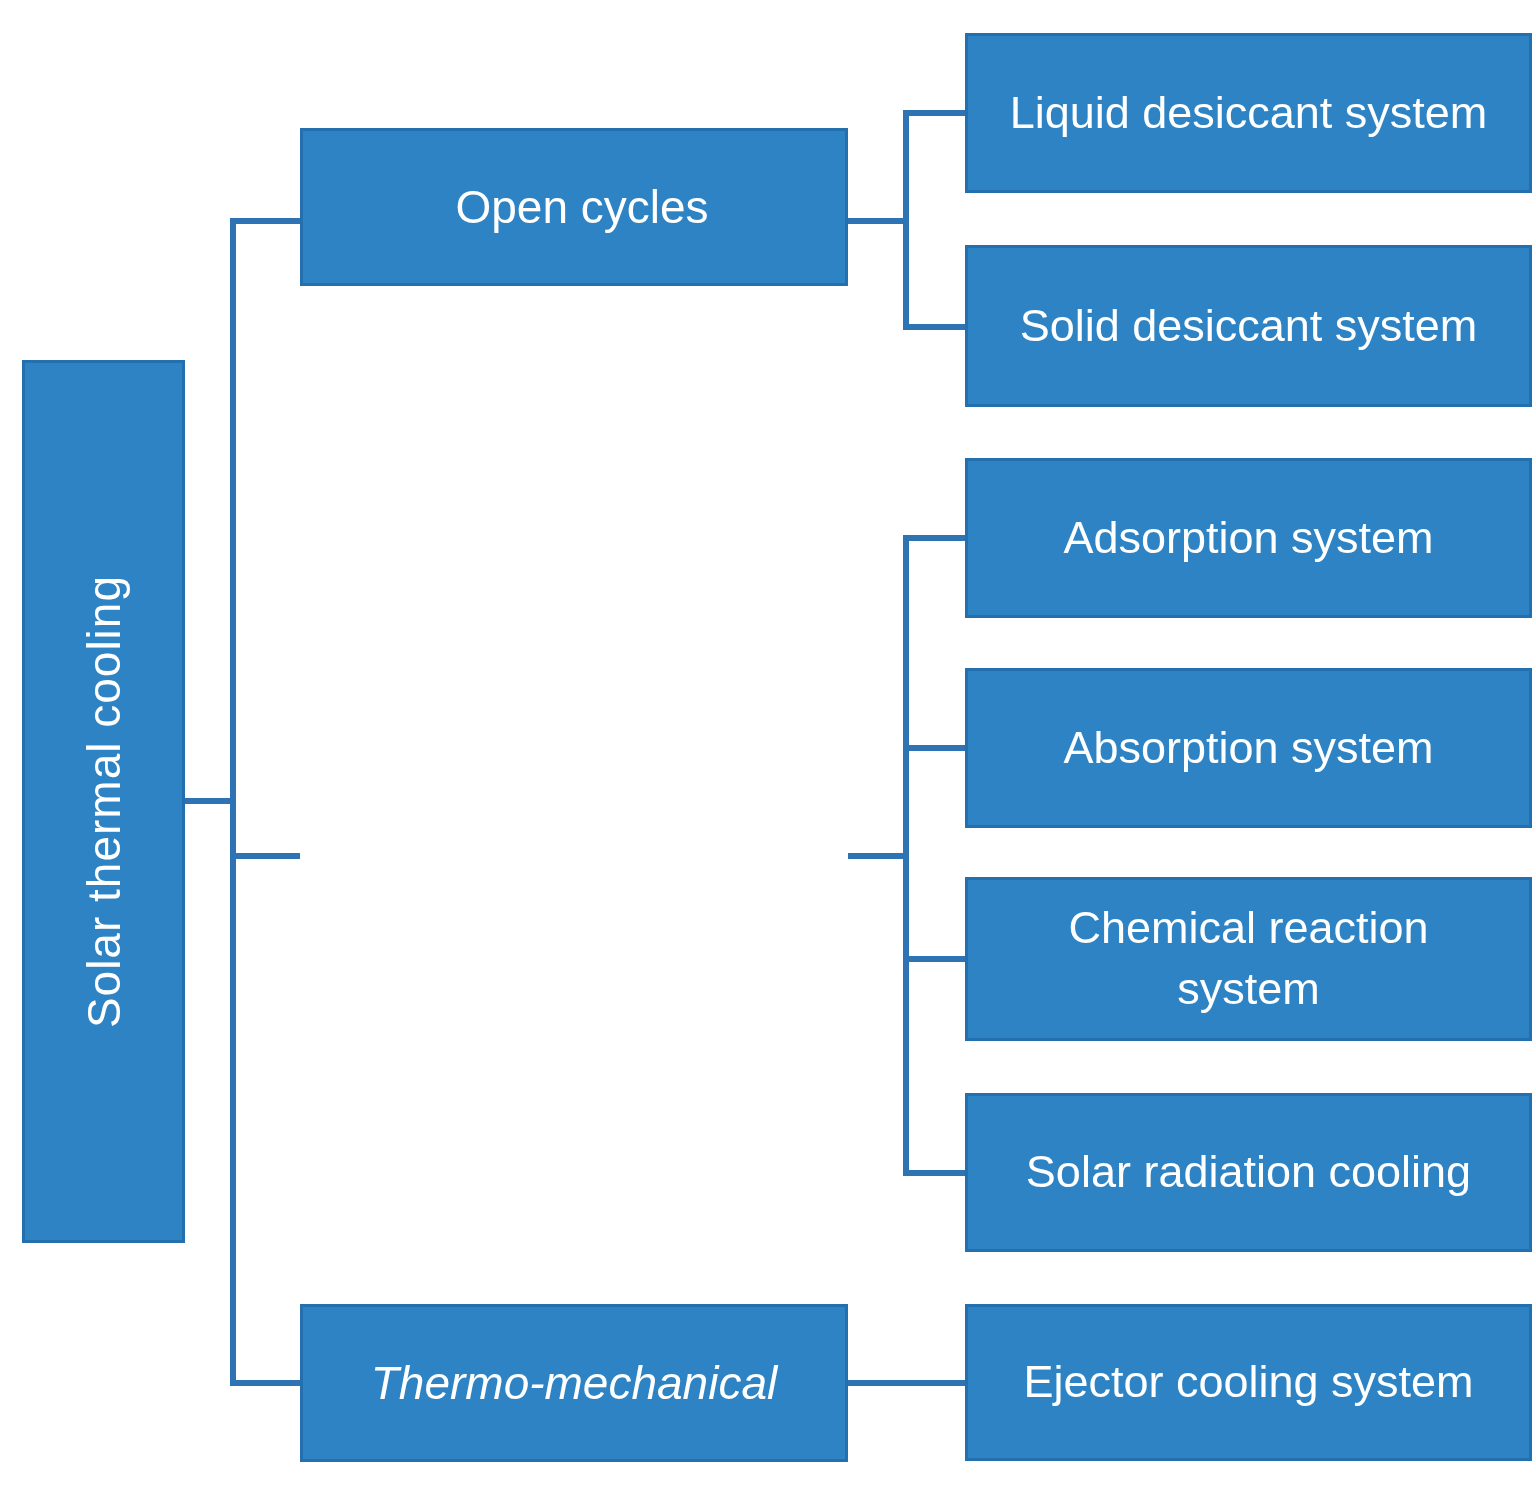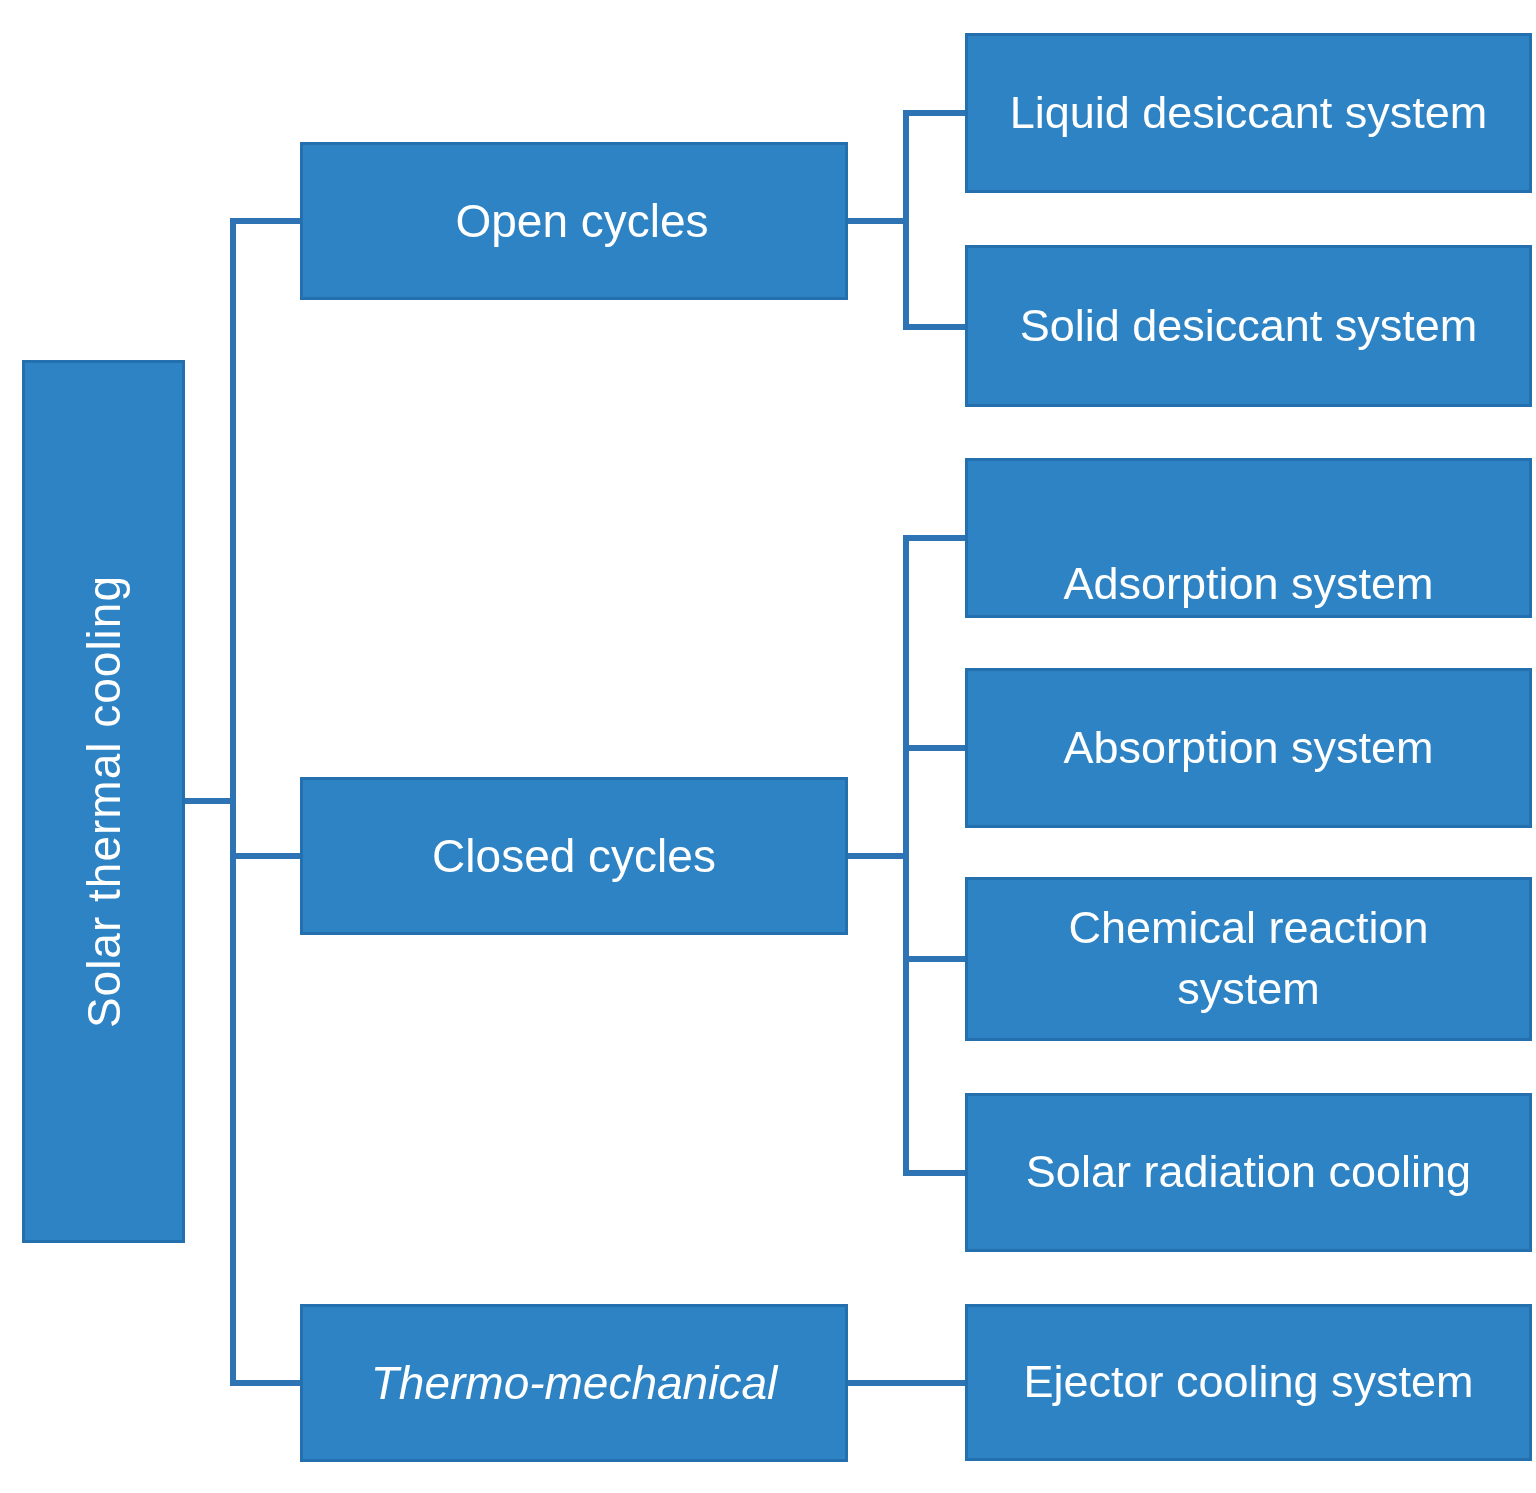--- a/index.html
+++ b/index.html
@@ -72,25 +72,22 @@
   <div class="node root-node">
     <span class="vtext">Solar thermal cooling</span>
   </div>
 
   <div class="line" style="left:185px; top:798px; width:51px; height:6px;"></div>
   <div class="line" style="left:230px; top:218px; width:6px; height:1168px;"></div>
   <div class="line" style="left:236px; top:218px; width:64px; height:6px;"></div>
   <div class="line" style="left:236px; top:853px; width:64px; height:6px;"></div>
   <div class="line" style="left:236px; top:1380px; width:64px; height:6px;"></div>
 
-  <div class="node branch-node" style="top:142px;padding-left:16px;">
+  <div class="node branch-node" style="top:128px;padding-left:16px;">
     <span>Open cycles</span>
-  </div>
-  <div class="node branch-node" style="top:777px;">
-    <span>Closed cycles</span>
   </div>
   <div class="node branch-node" style="top:1304px;font-style:italic;">
     <span>Thermo-mechanical</span>
   </div>
 
   <div class="line" style="left:848px; top:218px; width:61px; height:6px;"></div>
   <div class="line" style="left:903px; top:110px; width:6px; height:220px;"></div>
   <div class="line" style="left:909px; top:110px; width:56px; height:6px;"></div>
   <div class="line" style="left:909px; top:324px; width:56px; height:6px;"></div>
 
@@ -102,21 +99,21 @@
   <div class="line" style="left:909px; top:1170px; width:56px; height:6px;"></div>
 
   <div class="line" style="left:848px; top:1380px; width:117px; height:6px;"></div>
 
   <div class="node leaf-node" style="top:33px; height:160px;">
     <span>Liquid desiccant system</span>
   </div>
   <div class="node leaf-node" style="top:245px; height:162px;align-items:center;">
     <span>Solid desiccant system</span>
   </div>
-  <div class="node leaf-node" style="top:458px; height:160px;align-items:flex-end;">
+  <div class="node leaf-node" style="top:458px; height:160px;">
     <span>Adsorption system</span>
   </div>
   <div class="node leaf-node" style="top:668px; height:160px;">
     <span>Absorption system</span>
   </div>
   <div class="node leaf-node" style="top:877px; height:164px;">
     <span>Chemical reaction system</span>
   </div>
   <div class="node leaf-node" style="top:1093px; height:159px;text-align:center;">
     <span>Solar radiation cooling</span>

